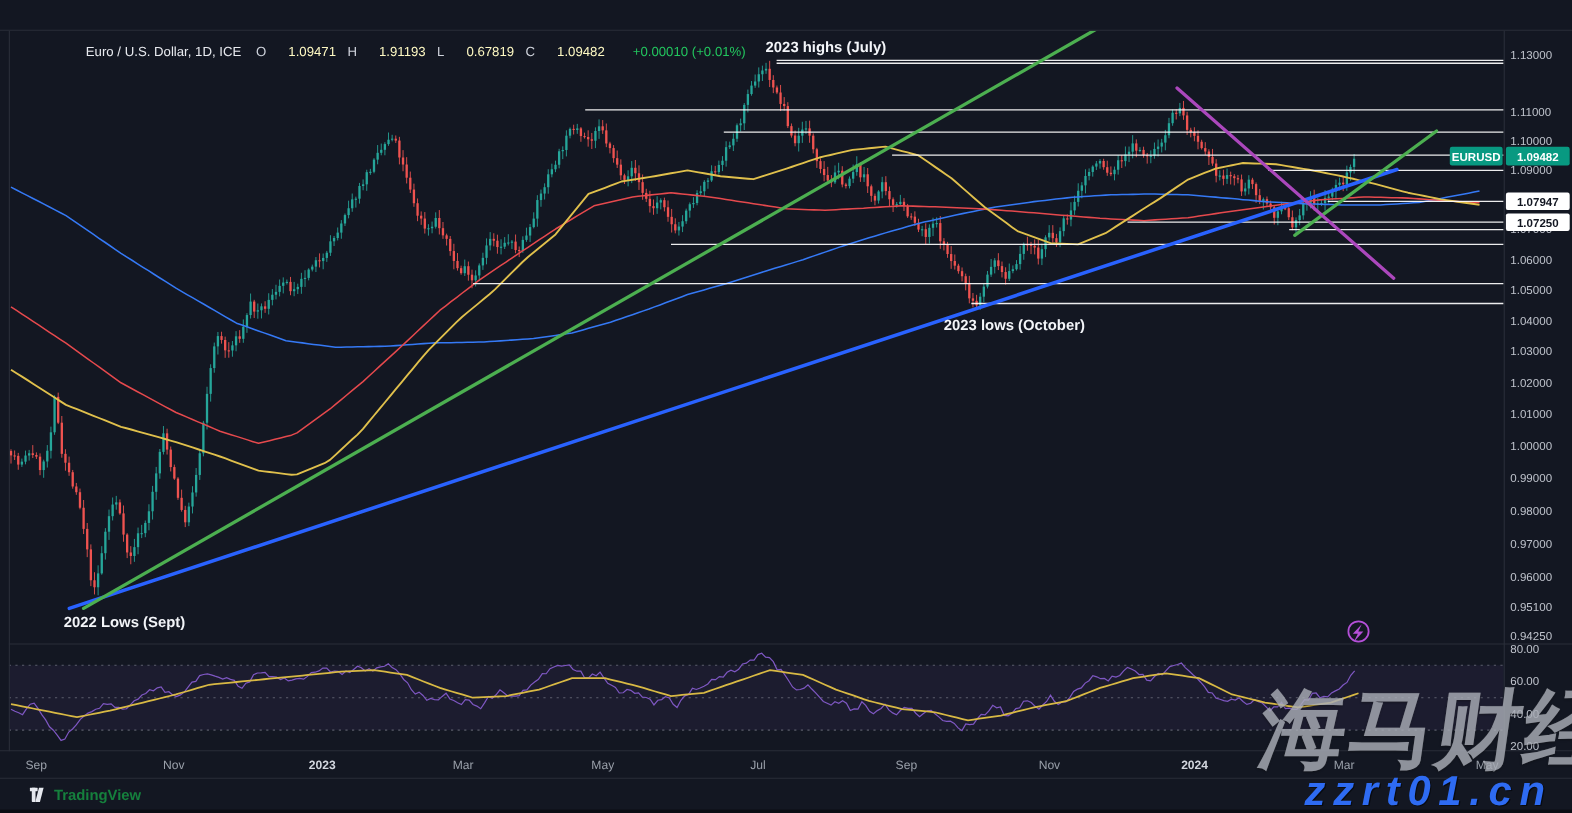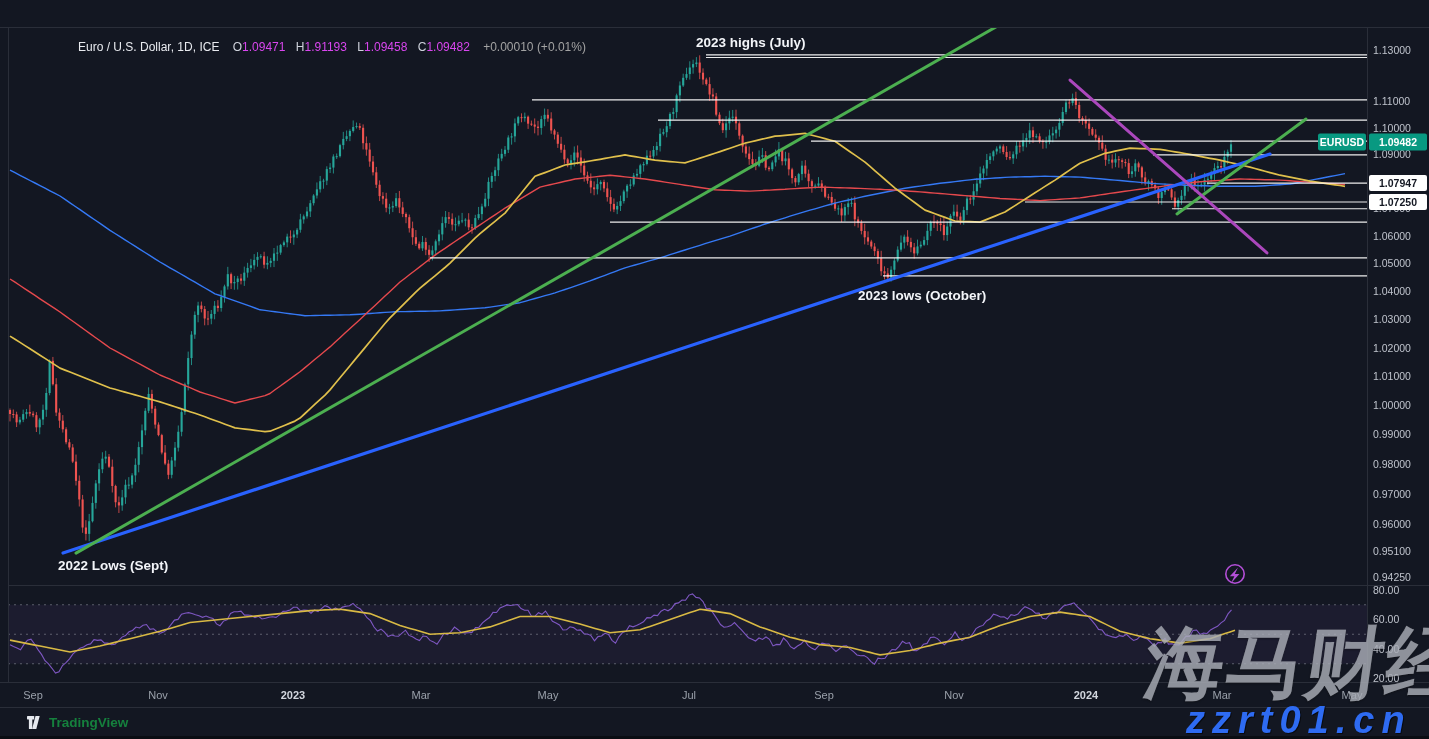--- a/index.html
+++ b/index.html
@@ -3,43 +3,43 @@
 <meta charset="utf-8">
 <style>
   html,body{margin:0;padding:0;background:#131722;}
   .page{position:relative;width:1429px;height:739px;background:#131722;overflow:hidden;
         font-family:"Liberation Sans",sans-serif;-webkit-font-smoothing:antialiased;}
   .publish-bar{position:absolute;left:8px;top:5px;font-size:12px;font-weight:700;color:#eef1f6;letter-spacing:.1px;}
   .legend{position:absolute;left:37px;top:40px;font-size:12px;color:#dde1e8;white-space:nowrap;}
   .legend .ttl{color:#e8eaef;font-weight:400;margin-right:10px;margin-left:41px;}
   .legend .pair{margin-right:7px;}
   .legend .lab{color:#cfd3dc;}
-  .legend .val{color:#d946ef;}
-  .legend .chg{color:#a3a3a3;margin-left:3px;}
+  .legend .val{color:#fef9c3;padding-left:20px;}
+  .legend .chg{color:#22c55e;margin-left:15px;}
   svg text{font-family:"Liberation Sans",sans-serif;}
   .wm-cn{position:absolute;left:1146px;top:612px;font-size:78px;font-weight:700;color:#a9adb6;opacity:.82;
          transform:skewX(-8deg);letter-spacing:2px;white-space:nowrap;text-shadow:0 1px 2px rgba(0,0,0,.5), 0 0 1px rgba(255,255,255,.35);}
   .wm-url{position:absolute;left:1186px;top:699px;font-size:38px;font-weight:700;font-style:italic;color:#2e6bf2;
           letter-spacing:7px;white-space:nowrap;text-shadow:1px 1px 0 rgba(0,0,0,.55);}
   .footer{position:absolute;left:0;top:708px;width:100%;height:28px;}
   .tv-logo{position:absolute;left:27px;top:8px;width:16px;height:14px;}
   .tv-brand{position:absolute;left:49px;top:7px;font-size:13.5px;font-weight:700;color:#15803d;}
   .bottom-strip{position:absolute;left:0;top:736px;width:100%;height:3px;background:#0a0d13;}
 </style>
 </head>
 <body>
 
 <div class="page">
 
 
   <div class="legend">
     <span class="ttl">Euro / U.S. Dollar, 1D, ICE</span>
     <span class="pair"><span class="lab">O</span><span class="val">1.09471</span></span>
     <span class="pair"><span class="lab">H</span><span class="val">1.91193</span></span>
-    <span class="pair"><span class="lab">L</span><span class="val">1.09458</span></span>
+    <span class="pair"><span class="lab">L</span><span class="val">0.67819</span></span>
     <span class="pair"><span class="lab">C</span><span class="val">1.09482</span></span>
     <span class="chg">+0.00010 (+0.01%)</span>
   </div>
 
   <svg id="chart-svg" width="1429" height="739" viewBox="0 0 1429 739" style="position:absolute;left:0;top:0">
     <defs>
       <clipPath id="clip-main">
           <rect x="8" y="28" width="1359" height="557"></rect>
         </clipPath>
       <clipPath id="clip-rsi">

